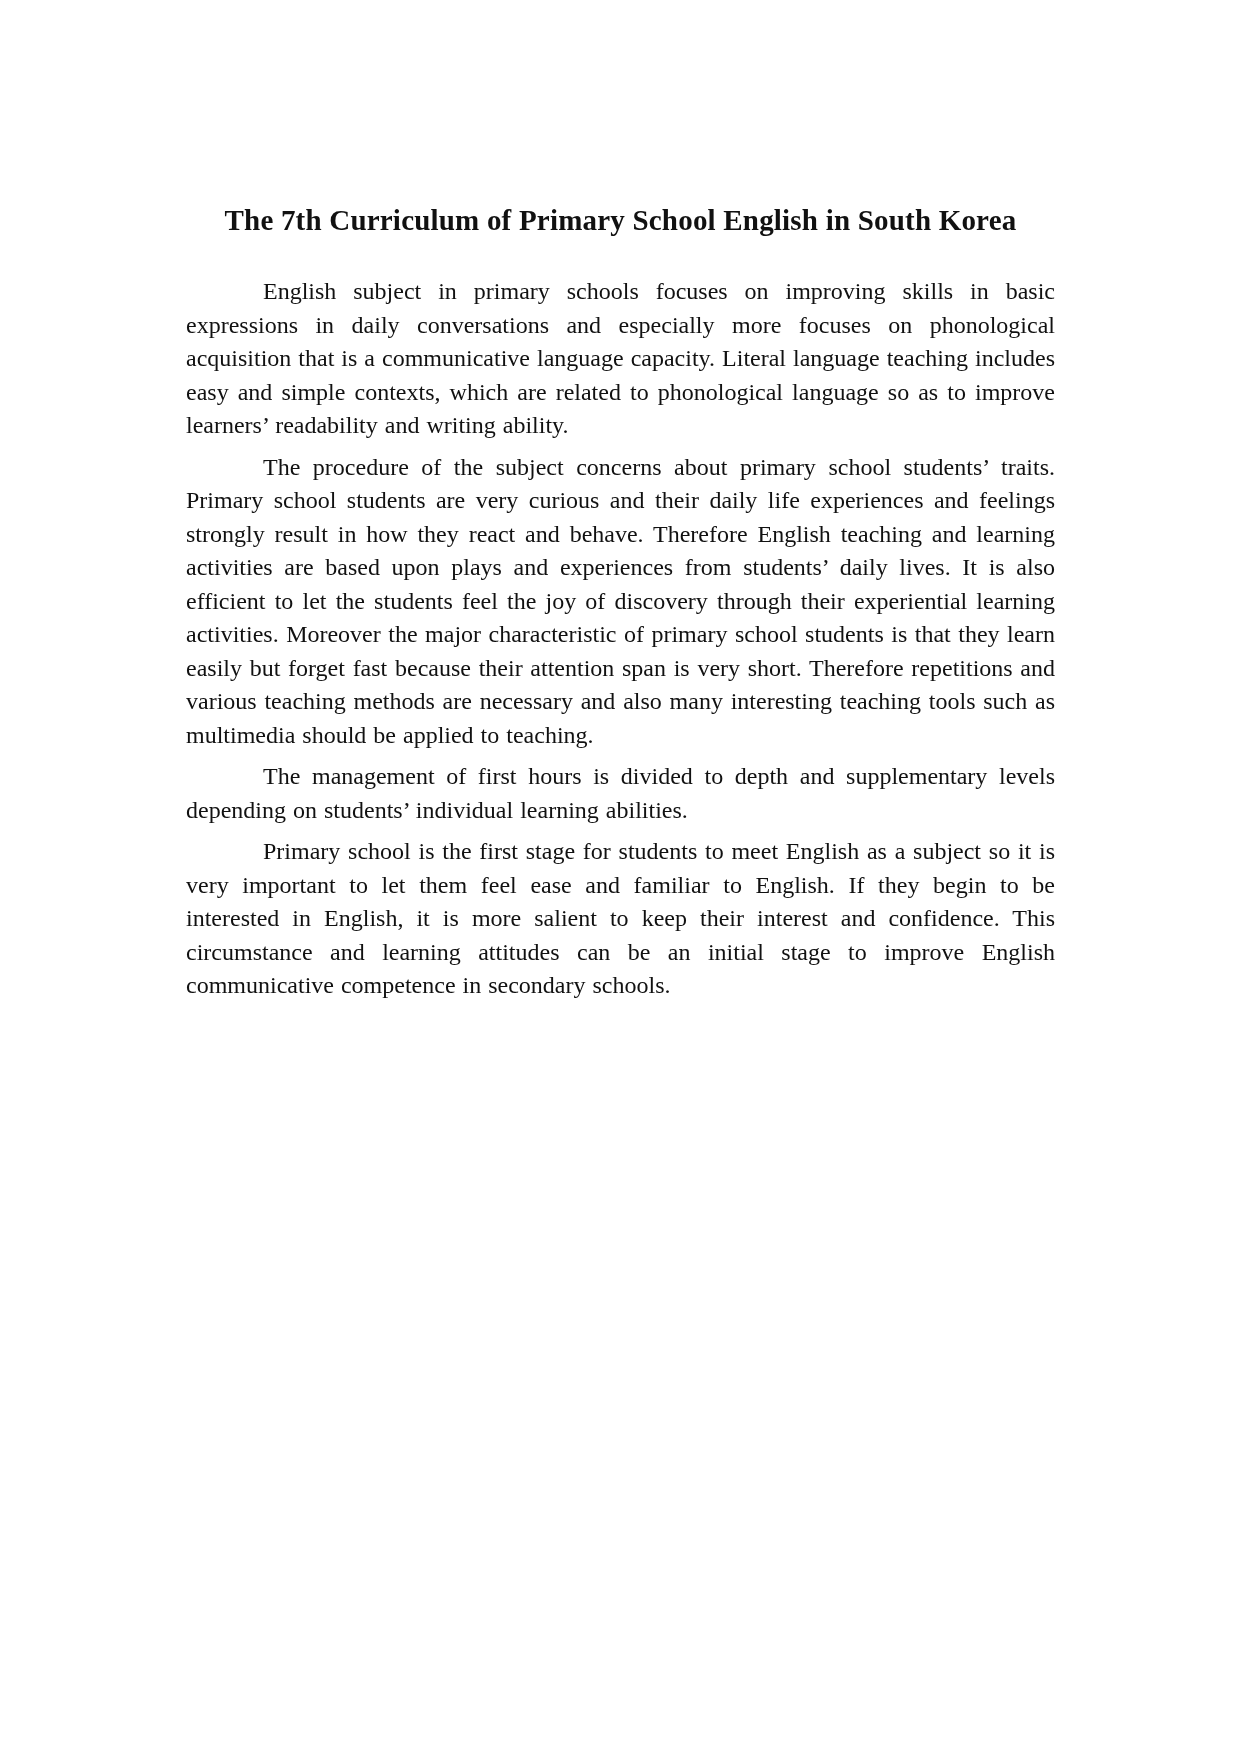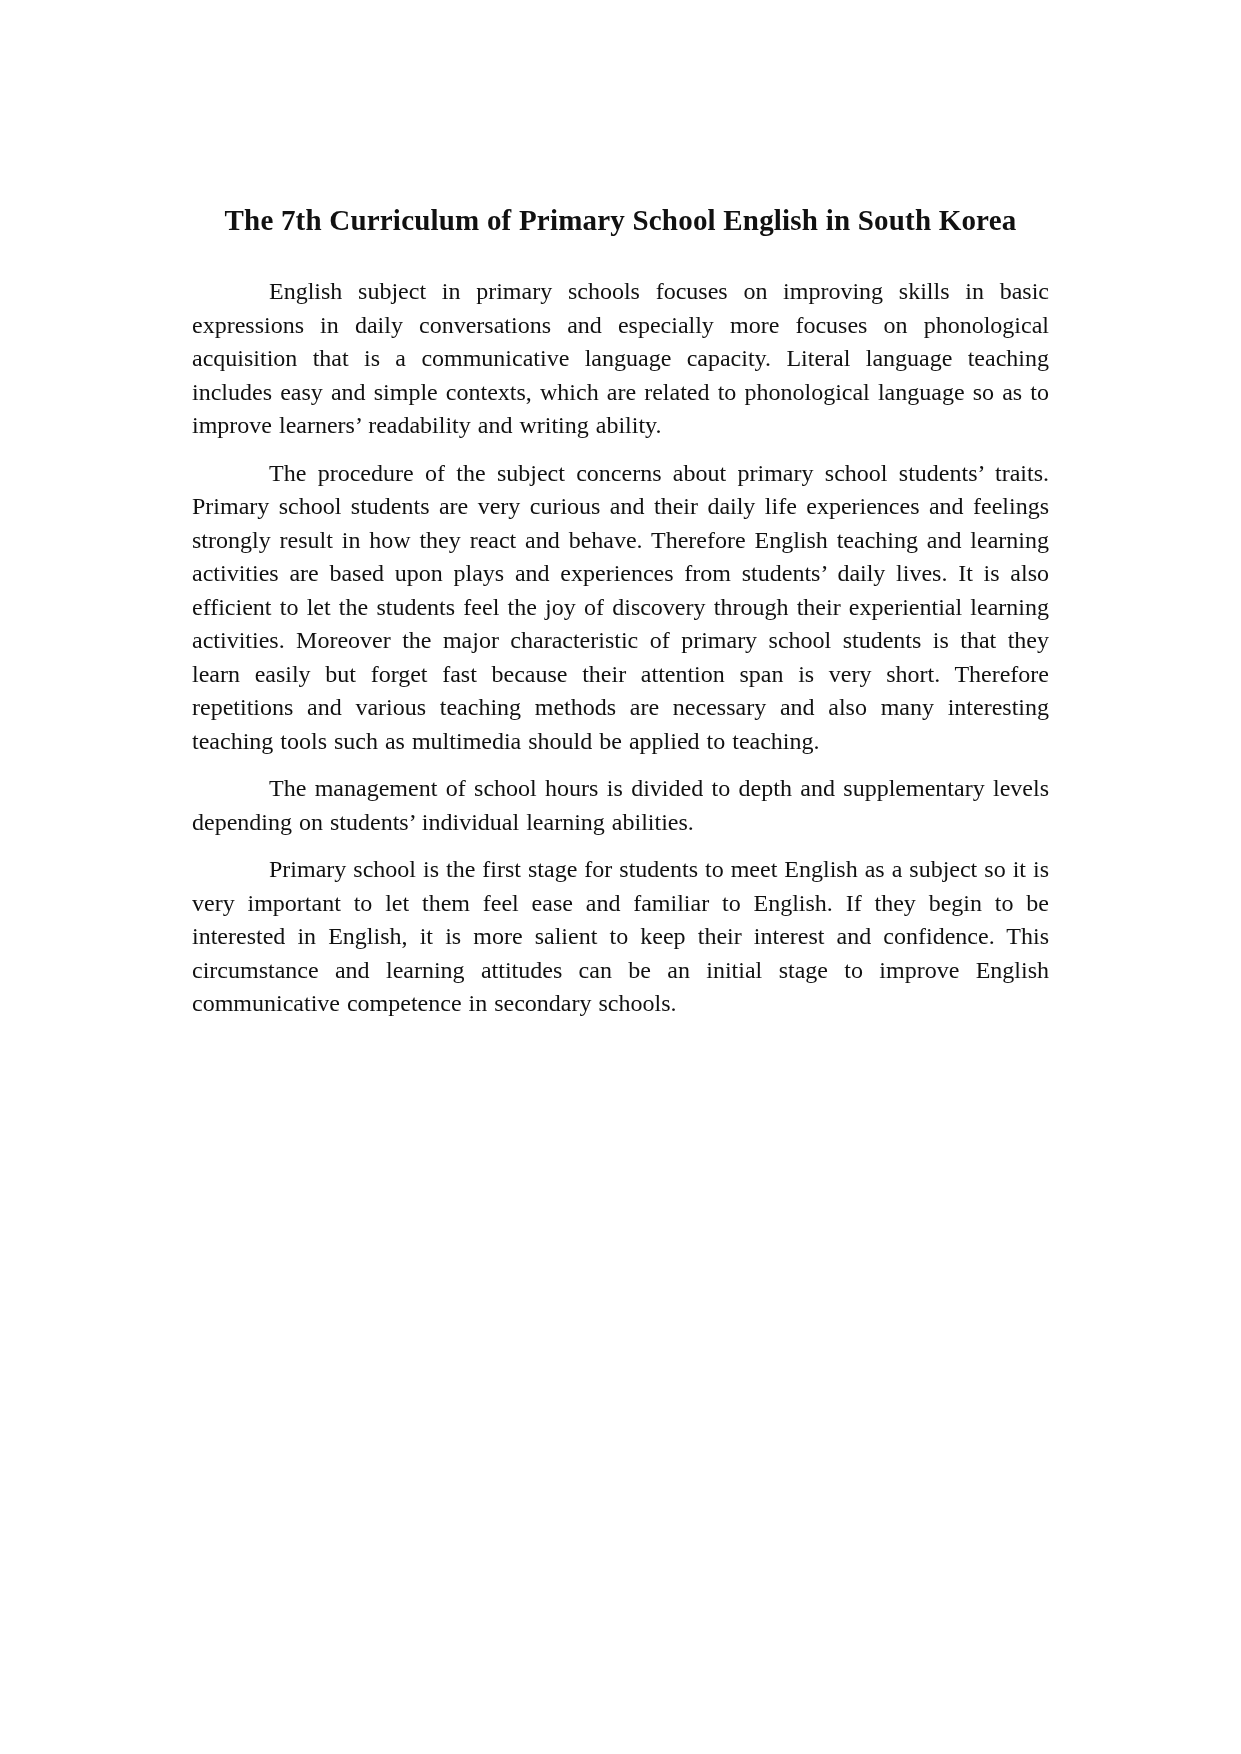--- a/index.html
+++ b/index.html
@@ -23,32 +23,32 @@
     margin-top: 201px;
     margin-bottom: 36px;
     font-size: 29px;
     font-weight: bold;
     line-height: 1.32;
     text-align: center;
     letter-spacing: 0.2px;
     white-space: nowrap;
   }
   .doc-body p {
-    margin: 14px;
+    margin: 8px;
     font-size: 24px;
     line-height: 33.5px;
     text-align: justify;
     text-indent: 77px;
     word-spacing: 1px;
   }
 </style>
 </head>
 <body>
 
 <div class="page">
   <h1 class="doc-title">The 7th Curriculum of Primary School English in South Korea</h1>
   <div class="doc-body">
     <p>English subject in primary schools focuses on improving skills in basic expressions in daily conversations and especially more focuses on phonological acquisition that is a communicative language capacity. Literal language teaching includes easy and simple contexts, which are related to phonological language so as to improve learners’ readability and writing ability.</p>
     <p>The procedure of the subject concerns about primary school students’ traits. Primary school students are very curious and their daily life experiences and feelings strongly result in how they react and behave. Therefore English teaching and learning activities are based upon plays and experiences from students’ daily lives. It is also efficient to let the students feel the joy of discovery through their experiential learning activities. Moreover the major characteristic of primary school students is that they learn easily but forget fast because their attention span is very short. Therefore repetitions and various teaching methods are necessary and also many interesting teaching tools such as multimedia should be applied to teaching.</p>
-    <p>The management of school hours is divided to depth and supplementary levels depending on students’ individual learning abilities.</p>
+    <p>The management of first hours is divided to depth and supplementary levels depending on students’ individual learning abilities.</p>
     <p>Primary school is the first stage for students to meet English as a subject so it is very important to let them feel ease and familiar to English. If they begin to be interested in English, it is more salient to keep their interest and confidence. This circumstance and learning attitudes can be an initial stage to improve English communicative competence in secondary schools.</p>
   </div>
 </div>
 
 </body></html>

